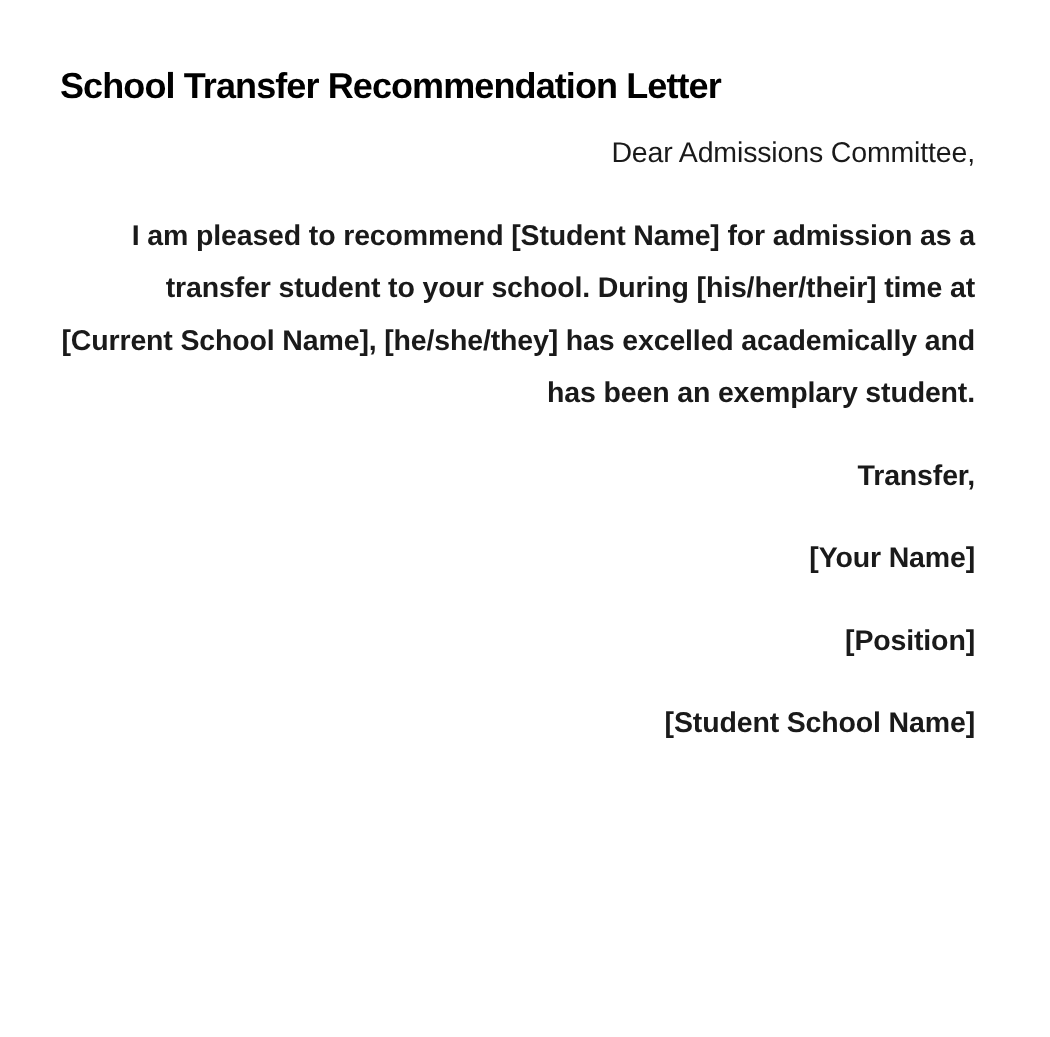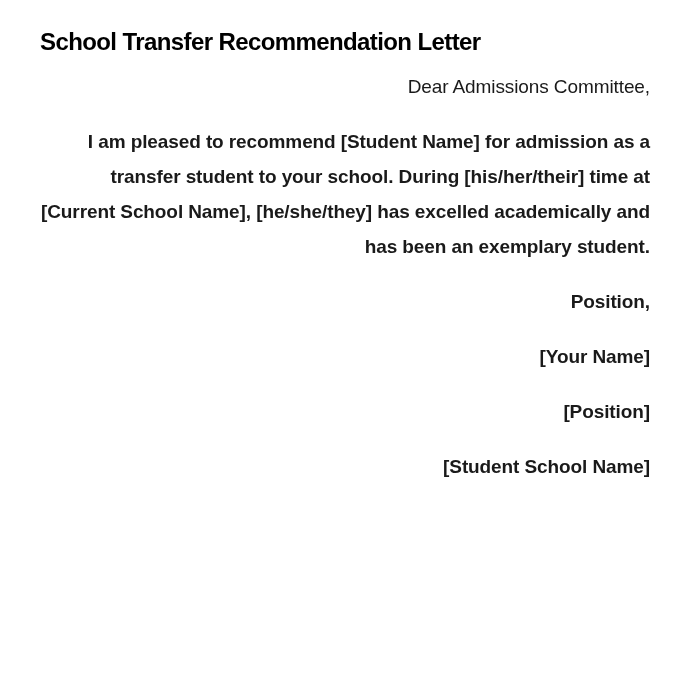--- a/index.html
+++ b/index.html
@@ -1,26 +1,26 @@
 <!DOCTYPE html>
 <html><head>
 <meta charset="utf-8">
 <style>
   html, body { margin:0; padding:0; background:#ffffff; }
   body { width:700px; height:691px; overflow:hidden; position:relative; font-family:"Liberation Sans", sans-serif; color:#1a1a1a; }
-  .doc { position:absolute; left:40px; top:27px; width:610px; }
+  .doc { position:absolute; left:40px; top:43px; width:610px; }
   .title { font-weight:bold; font-size:24px; letter-spacing:-0.6px; color:#000; margin:0; height:30px; line-height:30px; }
   .p { font-size:19px; line-height:35px; margin:0; letter-spacing:-0.1px;text-align:right; }
   .salutation { margin-top:12px; }
   .para { margin-top:20px;font-weight:bold; }
 </style>
 </head>
 <body>
 
 <div class="doc">
   <h1 class="title">School Transfer Recommendation Letter</h1>
   <p class="p salutation">Dear Admissions Committee,</p>
   <p class="p para">I am pleased to recommend [Student Name] for admission as a transfer student to your school. During [his/her/their] time at [Current School Name], [he/she/they] has excelled academically and has been an exemplary student.</p>
-  <p class="p para">Position,</p>
+  <p class="p para">Transfer,</p>
   <p class="p para">[Your Name]</p>
   <p class="p para">[Position]</p>
   <p class="p para">[Student School Name]</p>
 </div>
 
 </body></html>

